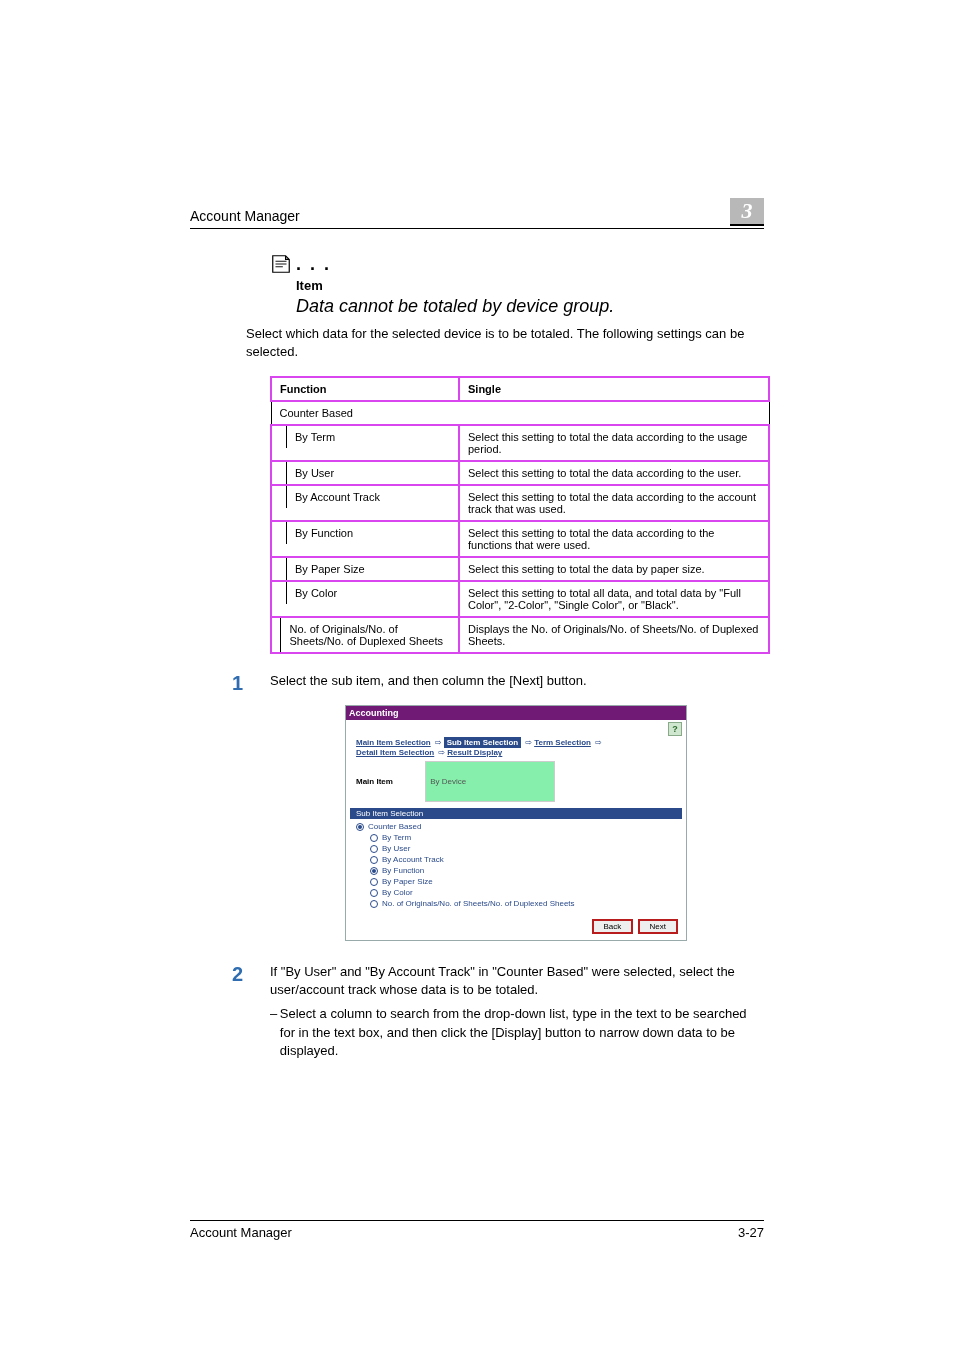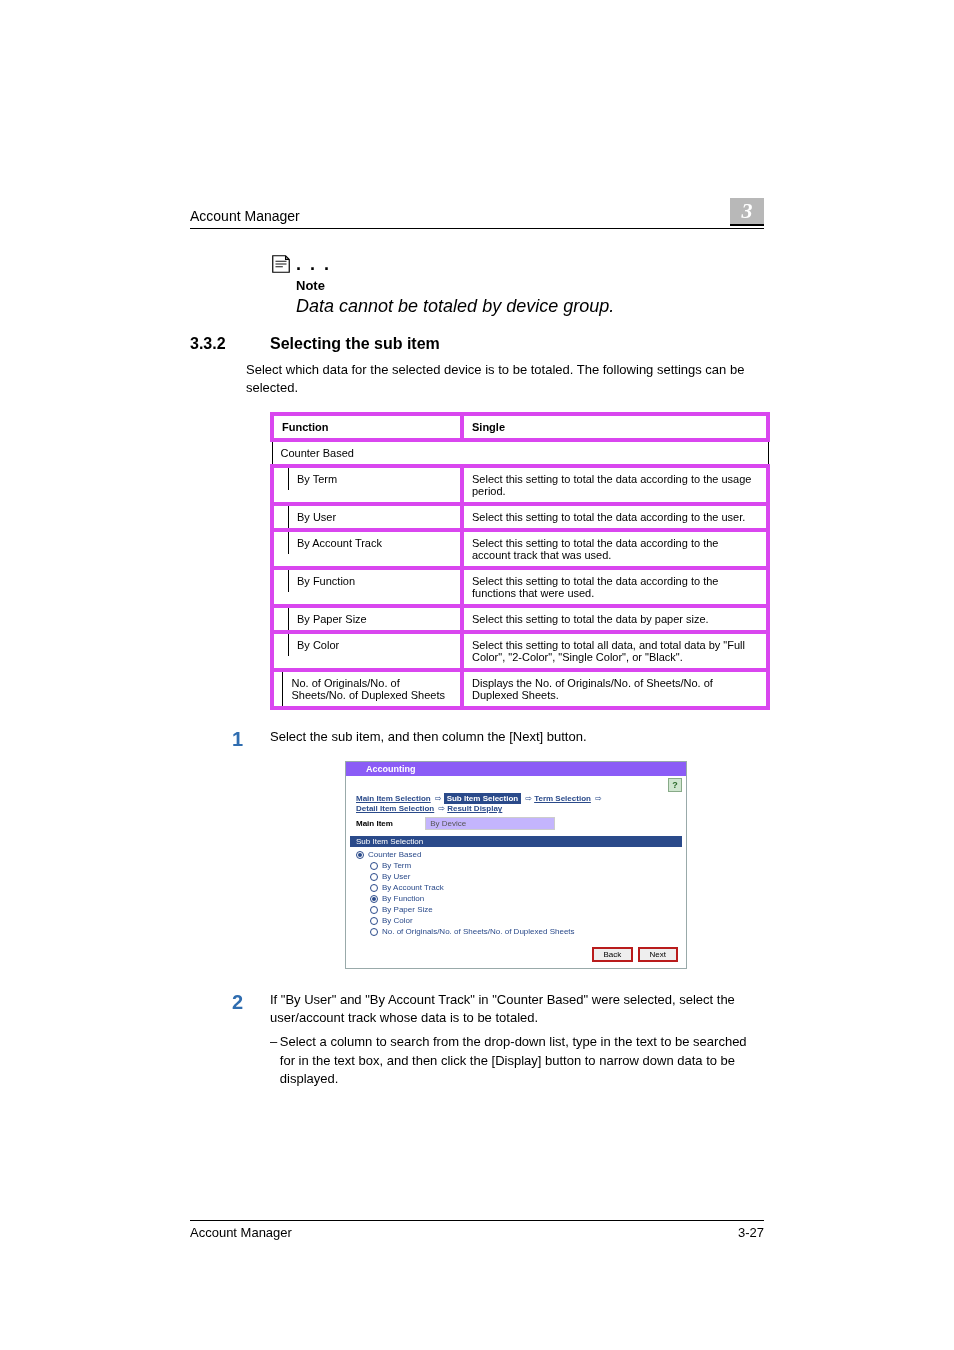--- a/index.html
+++ b/index.html
@@ -101,21 +101,21 @@
     margin-top: 8px;
   }
   table.func {
     margin-left: 80px;
     margin-top: 16px;
     border-collapse: collapse;
     width: 500px;
     font-size: 11px;
   }
   table.func th, table.func td {
-    border: 4px solid #d946ef;
+    border: 2px solid #d946ef;
     padding: 5px 8px;
     text-align: left;
     vertical-align: top;
   }
   table.func th {
     font-weight: bold;
     background: #fff;
   }
   table.func .group td {
     border-left: 1px solid #000;
@@ -150,24 +150,24 @@
   }
   .screenshot {
     margin-left: 155px;
     margin-top: 10px;
     width: 340px;
     border: 1px solid #9aa;
     font-size: 8px;
     background: #fff;
   }
   .ss-titlebar {
-    background: #8b5cf6;
+    background: #701a75;
     color: #fff;
     font-weight: bold;
-    padding: 2px 20px;
+    padding: 2px 3px;
     font-size: 9px;
   }
   .ss-help {
     position: relative;
     height: 14px;
     background: #fff;
   }
   .ss-help .q {
     position: absolute;
     right: 4px;
@@ -207,22 +207,22 @@
     padding: 4px 10px;
     font-size: 8px;
   }
   .ss-row-main .lbl {
     font-weight: bold;
     margin-right: 30px;
   }
   .ss-row-main .readonly {
     display: inline-block;
     border: 1px solid #ccc;
-    background: #c4b5fd;
-    padding: 1px 4px;
+    background: #86efac;
+    padding: 15px 4px;
     width: 120px;
     color: #555;
   }
   .ss-section {
     background: #2a4a8a;
     color: #fff;
     font-size: 8px;
     padding: 1px 6px;
     margin: 2px 4px 0 4px;
   }
@@ -300,28 +300,24 @@
 
   <div class="content">
 
     <div class="note-block">
       <div class="note-icon">
         <svg width="22" height="22" viewBox="0 0 24 24">
             <path d="M3 3 L17 3 L21 7 L21 21 L3 21 Z M17 3 L17 7 L21 7" fill="none" stroke="#000" stroke-width="1.3"></path>
             <path d="M6 9 L18 9 M6 12 L18 12 M6 15 L14 15" stroke="#000" stroke-width="1"></path>
           </svg><span class="dots">. . .</span>
       </div>
-      <div class="note-label">Note</div>
+      <div class="note-label">Item</div>
       <div class="note-text">Data cannot be totaled by device group.</div>
     </div>
 
-    <div class="sec-row">
-      <div class="sec-num">3.3.2</div>
-      <div class="sec-title">Selecting the sub item</div>
-    </div>
 
     <div class="body-text">Select which data for the selected device is to be totaled. The following settings can be selected.</div>
 
     <table class="func">
       <tbody>
           <tr>
         <th style="width:170px">Function</th>
         <th>Single</th>
       </tr>
       <tr class="group">

